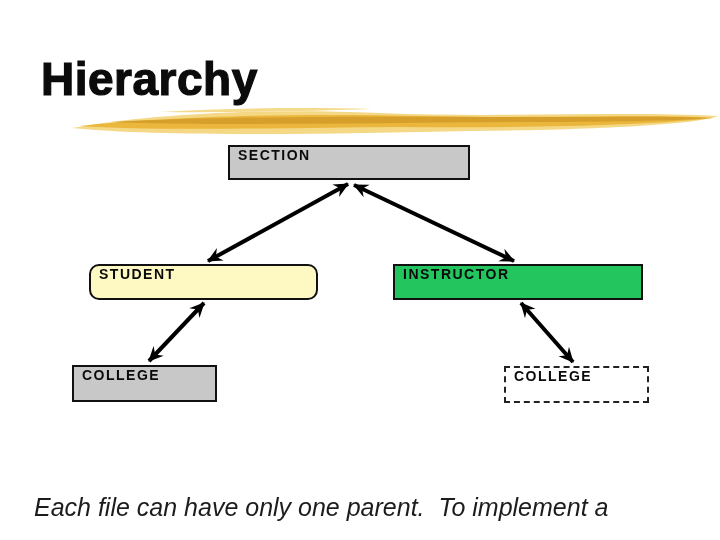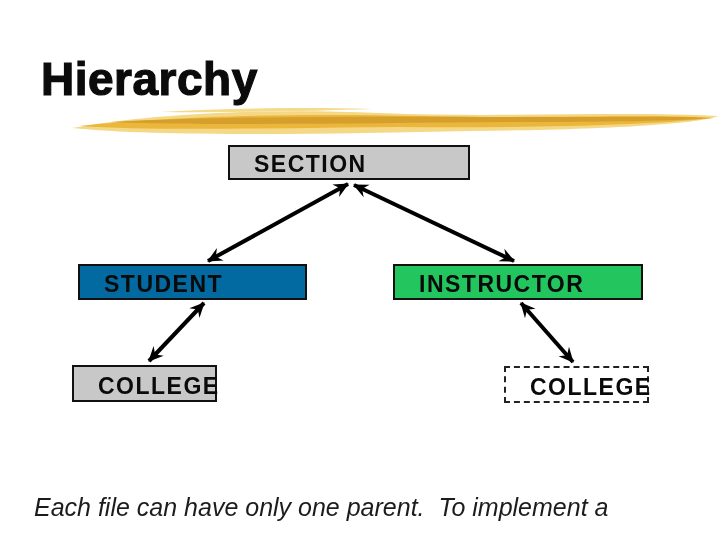--- a/index.html
+++ b/index.html
@@ -8,23 +8,23 @@
     overflow:hidden;font-family:"Liberation Sans",sans-serif;
   }
   .title{
     position:absolute;left:41px;top:56px;font-size:46px;line-height:1;
     font-weight:bold;color:#0b0b0b;-webkit-text-stroke:1.2px #0b0b0b;
     letter-spacing:0.5px;white-space:nowrap;
   }
   .brush{position:absolute;left:0;top:0;width:720px;height:540px;pointer-events:none;}
   .edges{position:absolute;left:0;top:0;width:720px;height:540px;}
   .node{
-    position:absolute;display:flex;align-items:flex-end;box-sizing:border-box;
-    background:#c8c8c8;border:2px solid #111111;padding-left:24px;
-    font-weight:bold;font-size:23px;letter-spacing:1.5px;color:#0a0a0a;
+    position:absolute;display:flex;align-items:flex-start;box-sizing:border-box;
+    background:#c8c8c8;border:2px solid #111111;padding-left:8px;
+    font-weight:bold;font-size:14px;letter-spacing:1.5px;color:#0a0a0a;
     white-space:nowrap;
   }
   .node.dashed{background:#ffffff;border:2px dashed #222222;}
   .caption{
     position:absolute;left:34px;top:427px;width:660px;
     font-style:italic;font-size:25px;line-height:32px;color:#1c1c1c;
     white-space:pre-wrap;
   }
 </style>
 </head>
@@ -55,21 +55,21 @@
         <line x1="354" y1="185" x2="514" y2="261" marker-start="url(#ah)" marker-end="url(#ah)"></line>
         <line x1="204" y1="303" x2="149" y2="361" marker-start="url(#ah)" marker-end="url(#ah)"></line>
         <line x1="521" y1="303" x2="573" y2="362" marker-start="url(#ah)" marker-end="url(#ah)"></line>
       </g>
   </svg>
 
   <div id="nodes">
       <div class="node" style="left: 228px; top: 145px; width: 242px; height: 35px; background: rgb(200, 200, 200); border-color: rgb(17, 17, 17);">
         <span>SECTION</span>
       </div>
-      <div class="node" style="left: 78px; top: 264px; width: 229px; height: 36px; background: #0369a1; border-color: rgb(17, 17, 17);">
+      <div class="node" style="left: 89px; top: 264px; width: 229px; height: 36px; background: #fef9c3; border-color: rgb(17, 17, 17); border-radius: 10px;">
         <span>STUDENT</span>
       </div>
       <div class="node" style="left: 393px; top: 264px; width: 250px; height: 36px; background: #22c55e; border-color: rgb(17, 17, 17);">
         <span>INSTRUCTOR</span>
       </div>
       <div class="node" style="left: 72px; top: 365px; width: 145px; height: 37px; background: rgb(200, 200, 200); border-color: rgb(17, 17, 17);">
         <span>COLLEGE</span>
       </div>
       <div class="node dashed" style="left: 504px; top: 366px; width: 145px; height: 37px;">
         <span>COLLEGE</span>

